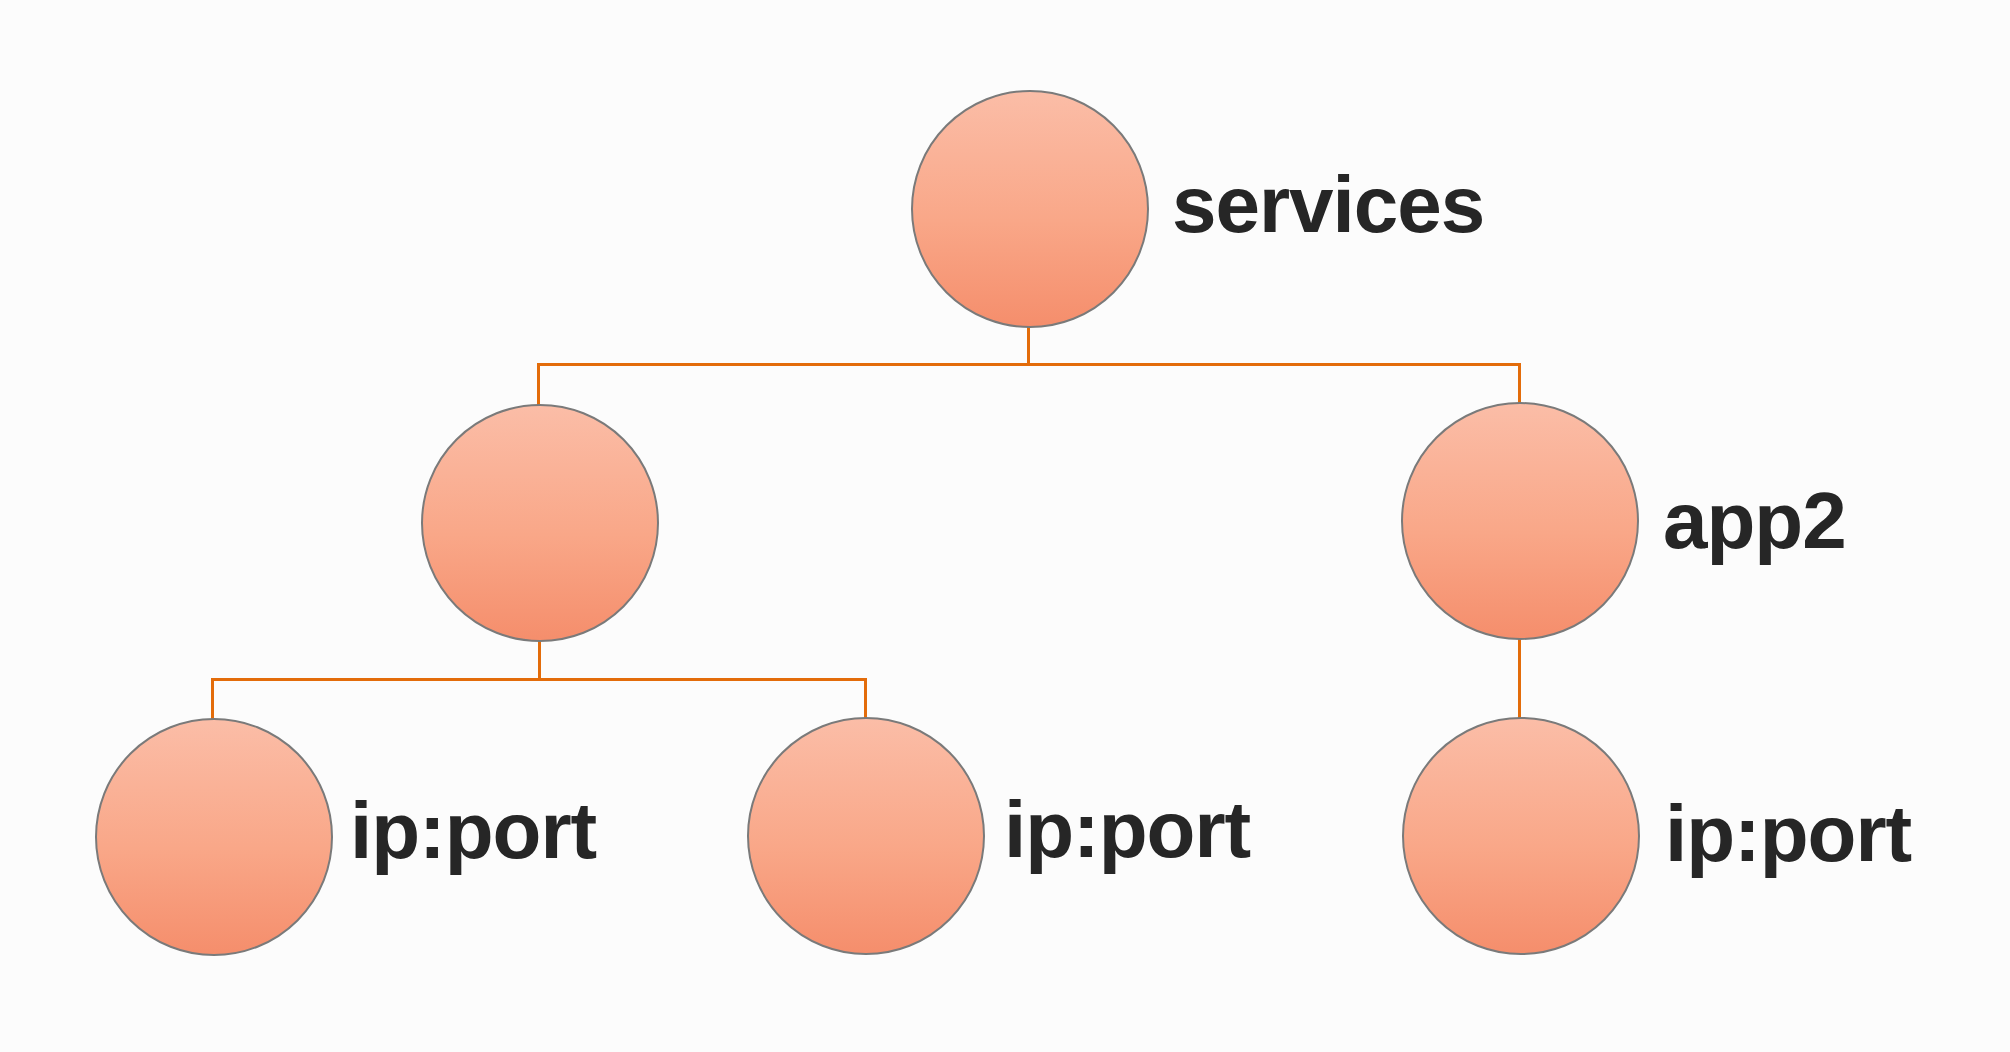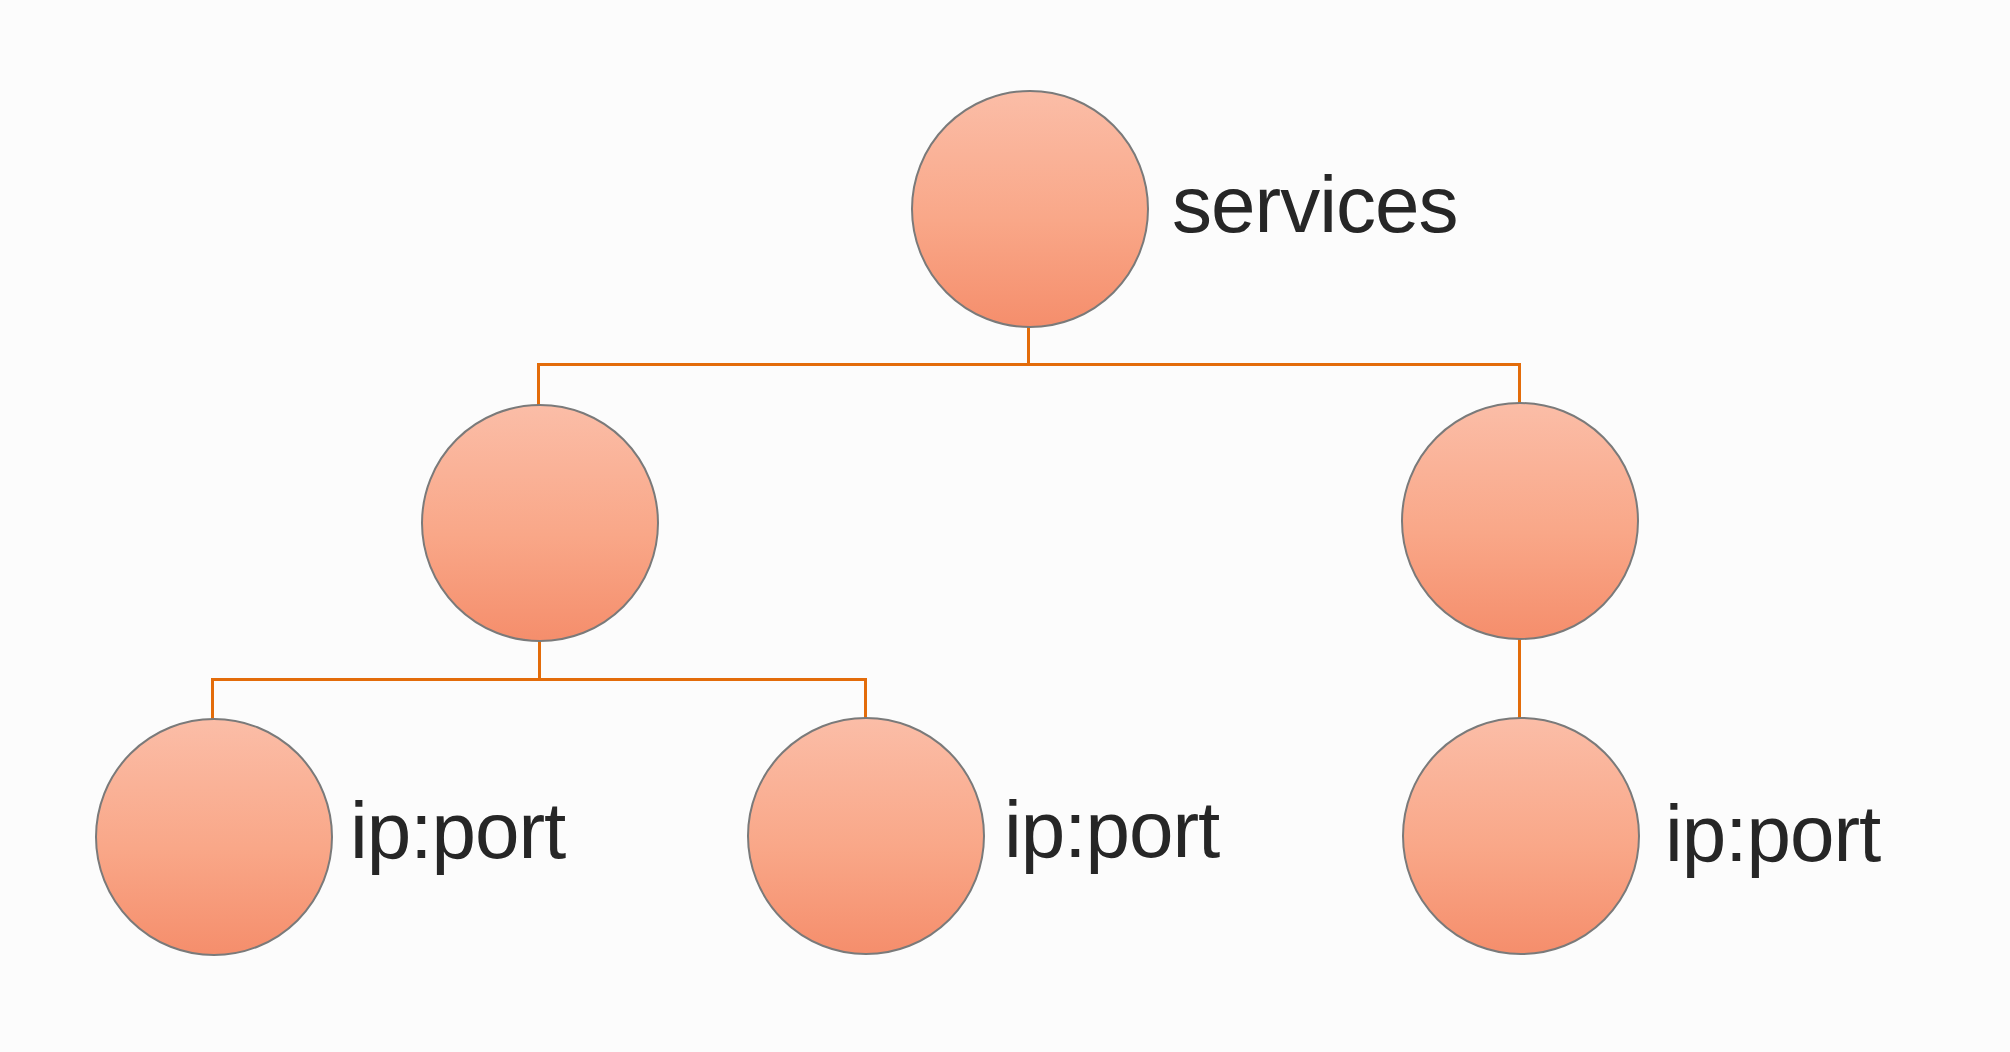--- a/index.html
+++ b/index.html
@@ -24,20 +24,21 @@
   }
   .edge.v{width:3px;}
   .edge.h{height:3px;}
   .label{
     position:absolute;
     font-size:80px;
     line-height:1;
     color:var(--label-color,#262626);
     white-space:nowrap;
     letter-spacing:-1px;
+    font-weight:bold;
   }
   
   .n-services{left:911px;top:90px;}
   .n-app1{left:421px;top:404px;}
   .n-app2{left:1401px;top:402px;}
   .n-c1{left:95px;top:718px;}
   .n-c2{left:747px;top:717px;}
   .n-c3{left:1402px;top:717px;}
   
   .e-root-down{left:1027px;top:327px;height:39px;}
@@ -73,17 +74,18 @@
   <div class="edge v e-app2-c3"></div>
 
   <div class="circle n-services"></div>
   <div class="circle n-app1"></div>
   <div class="circle n-app2"></div>
   <div class="circle n-c1"></div>
   <div class="circle n-c2"></div>
   <div class="circle n-c3"></div>
 
   <div class="label l-services">services</div>
+  <div class="label l-app2">app2</div>
   <div class="label l-c1">ip:port</div>
   <div class="label l-c2">ip:port</div>
   <div class="label l-c3">ip:port</div>
 
 </div>
 
 </body></html>

